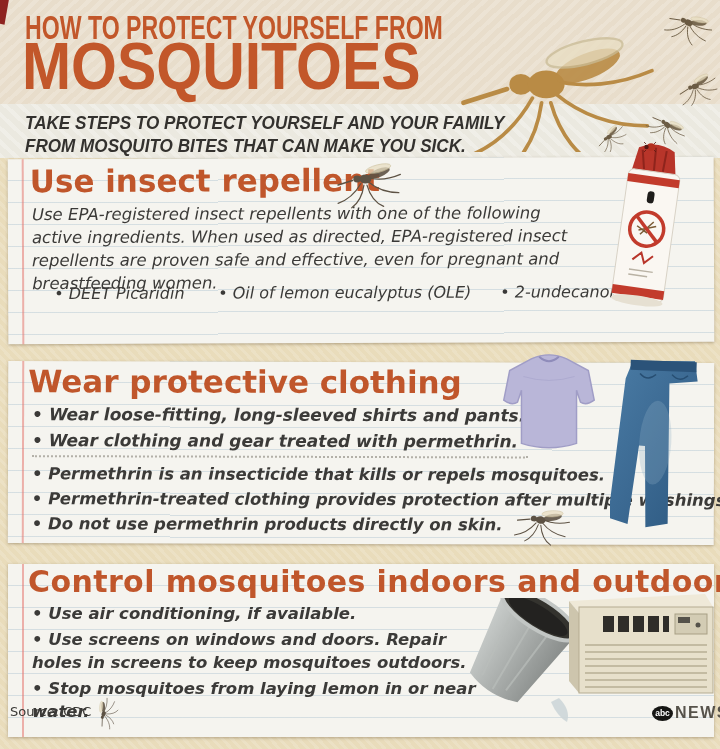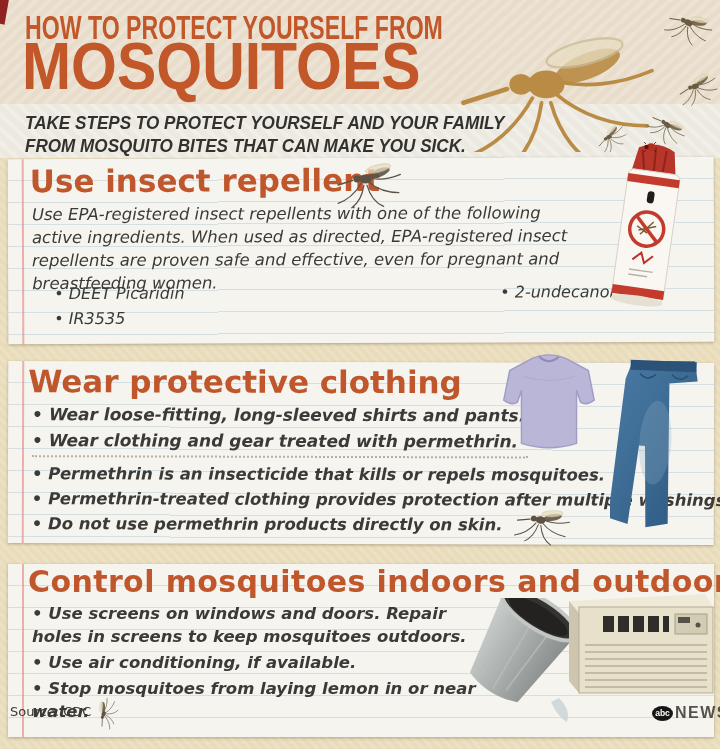--- a/index.html
+++ b/index.html
@@ -118,23 +118,23 @@
     <ellipse cx="8" cy="6" rx="4.5" ry="3.8" fill="#b3301f"></ellipse>
     <circle cx="3.5" cy="6" r="2.2" fill="#541510"></circle>
   </svg>
 
   <section class="paper" id="paper1">
     <h2 id="h2-1">Use insect repellent</h2>
     <p class="para body-text">Use EPA-registered insect repellents with one of the following active ingredients. When used as directed, EPA-registered insect repellents are proven safe and effective, even for pregnant and breastfeeding women.</p>
     <div class="cols">
       <div class="col body-text" id="col1">
         <p class="b">DEET Picaridin</p>
-        <p class="b">IR3535</p>
       </div>
       <div class="col body-text" id="col2">
+        <p class="b">Oil of lemon eucalyptus (OLE)</p>
       </div>
       <div class="col body-text" id="col3">
         <p class="b">2-undecanone</p>
       </div>
     </div>
   </section>
 
   <svg class="img mos" style="left:332px;top:150px;width:76px;height:61px" viewBox="0 0 100 80">
       <use href="#mosq"></use>
     </svg>
@@ -196,22 +196,22 @@
     </g>
   </svg>
 
   <svg class="img mos" style="left:512px;top:497px;width:64px;height:50px" viewBox="0 0 100 80">
       <use href="#mosq" transform="rotate(12 50 40)"></use>
     </svg>
 
   <section class="paper" id="paper3">
     <h2 id="h2-3">Control mosquitoes indoors and outdoors</h2>
     <div class="blist body-text" id="s3-bullets">
+      <p class="b">Use air conditioning, if available.</p>
       <p class="b">Use screens on windows and doors. Repair holes in screens to keep mosquitoes outdoors.</p>
-      <p class="b">Use air conditioning, if available.</p>
       <p class="b">Stop mosquitoes from laying lemon in or near water.</p>
     </div>
     <div class="abs" id="source-line">Source: CDC</div>
   </section>
 
   <svg class="img" style="left:441px;top:598px;width:162px;height:132px" viewBox="0 0 162 132">
     <defs>
       <linearGradient id="bg1" x1="0" y1="0" x2="1" y2="0">
         <stop offset="0" stop-color="#c9cdcb"></stop>
           <stop offset=".55" stop-color="#a6aaa8"></stop>

